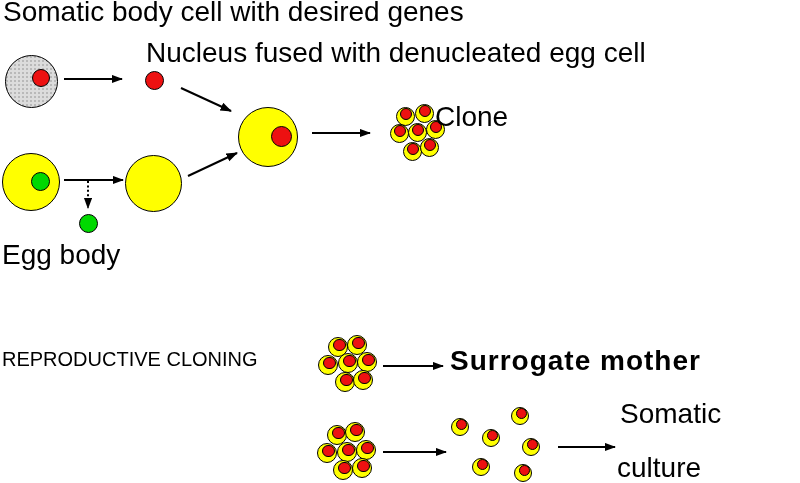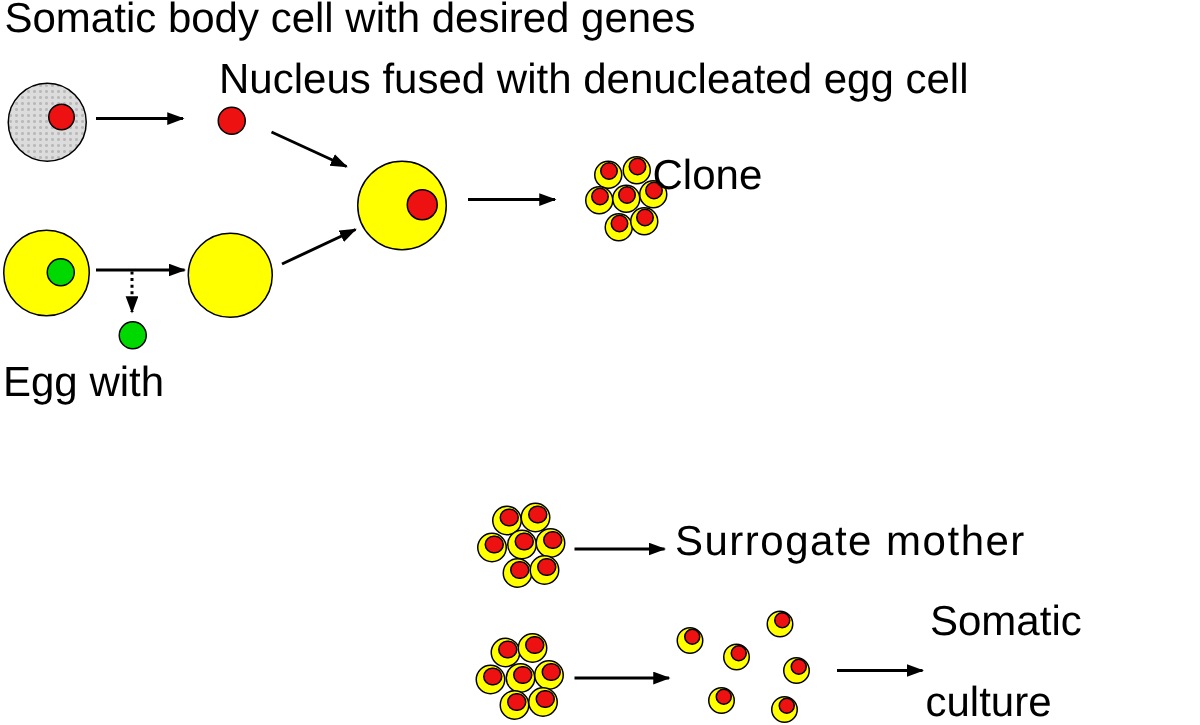--- a/index.html
+++ b/index.html
@@ -15,21 +15,21 @@
   }
   .nucleus{border-width:1.3px;}
   .textured{
     background-image:radial-gradient(circle at 1px 1px,#b9b9b9 0.9px,rgba(0,0,0,0) 1px);
     background-size:4px 4px;
   }
   .label{position:absolute;line-height:1;color:#000;white-space:nowrap;}
   .fs-main{font-size:28px;}
   .fs-mid{font-size:29px;}
   .fs-caps{font-size:20px;}
-  .ls1{letter-spacing:1px;}
+  .ls1{letter-spacing:1px;font-weight:bold;}
 </style>
 </head>
 <body>
 
 <div class="canvas">
 
   <svg class="arrows" width="800" height="483">
     <defs>
       <marker id="ah" markerUnits="userSpaceOnUse" markerWidth="13" markerHeight="10" refX="10.5" refY="4.25" orient="auto">
         <path d="M0,0 L11.5,4.25 L0,8.5 Z" fill="#000"></path>
@@ -138,18 +138,19 @@
         <div class="cell nucleus" style="left: 3.9px; top: -0.1px; height: 11px; width: 11px; background-color: rgb(237, 17, 17);"></div>
       </div>
       <div class="cell" style="left: 514px; top: 464px; height: 18px; width: 18px; background-color: rgb(255, 255, 0);">
         <div class="cell nucleus" style="left: 3.9px; top: -0.1px; height: 11px; width: 11px; background-color: rgb(237, 17, 17);"></div>
       </div>
     </div>
 
   <div class="label fs-main" style="left:3px;top:-2px">Somatic body cell with desired genes</div>
   <div class="label fs-main" style="left:146px;top:39px">Nucleus fused with denucleated egg cell</div>
   <div class="label fs-main" style="left:435px;top:103px">Clone</div>
-  <div class="label fs-main" style="left:2px;top:241px">Egg with</div>
+  <div class="label fs-main" style="left:2px;top:241px">Egg body</div>
+  <div class="label fs-caps" style="left:2px;top:349px">REPRODUCTIVE CLONING</div>
   <div class="label fs-main ls1" style="left:450px;top:347px">Surrogate mother</div>
   <div class="label fs-main" style="left:620px;top:400px">Somatic</div>
   <div class="label fs-main" style="left:617px;top:454px">culture</div>
 
 </div>
 
 </body></html>

